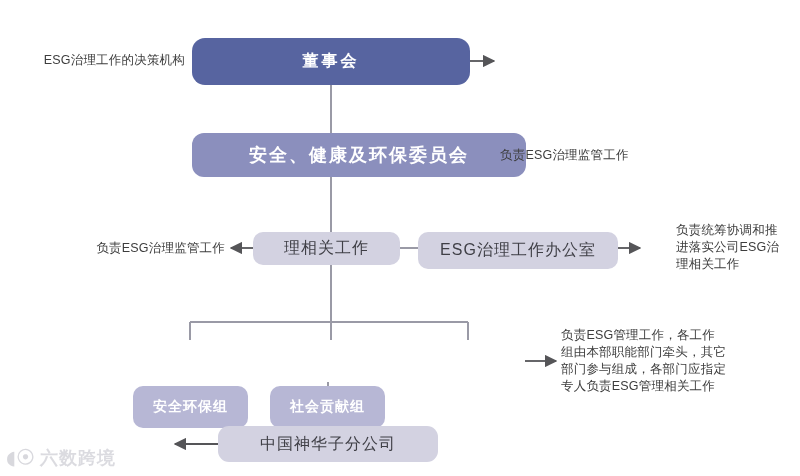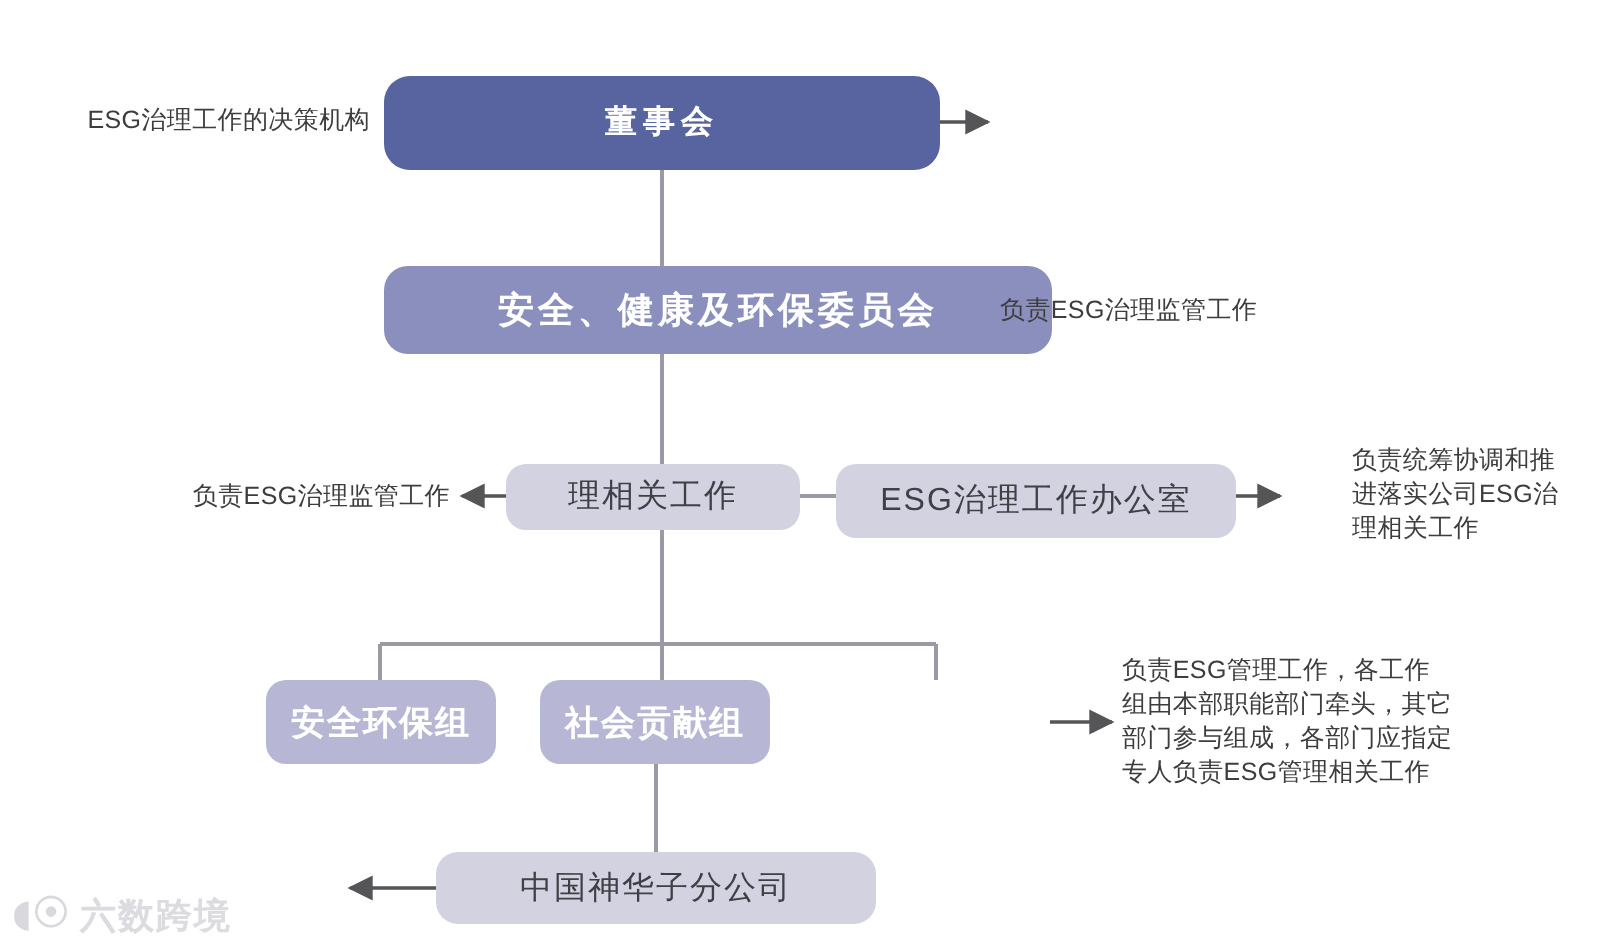--- a/index.html
+++ b/index.html
@@ -62,23 +62,24 @@
     color: #3f3f46;
     font-weight: normal;
     font-size: 16px;
     border-radius: 10px;
     letter-spacing: 1px;
   }
   .node.l4 {
     background: #b7b7d5;
     color: #ffffff;
     font-weight: bold;
-    font-size: 17px;
+    font-size: 14px;
     border-radius: 10px;
     letter-spacing: 1px;
+    margin-top: 46px;
   }
   .node.l5 {
     background: #d3d2e1;
     color: #3f3f46;
     font-weight: normal;
     font-size: 16px;
     border-radius: 11px;
     letter-spacing: 1px;
   }
   

